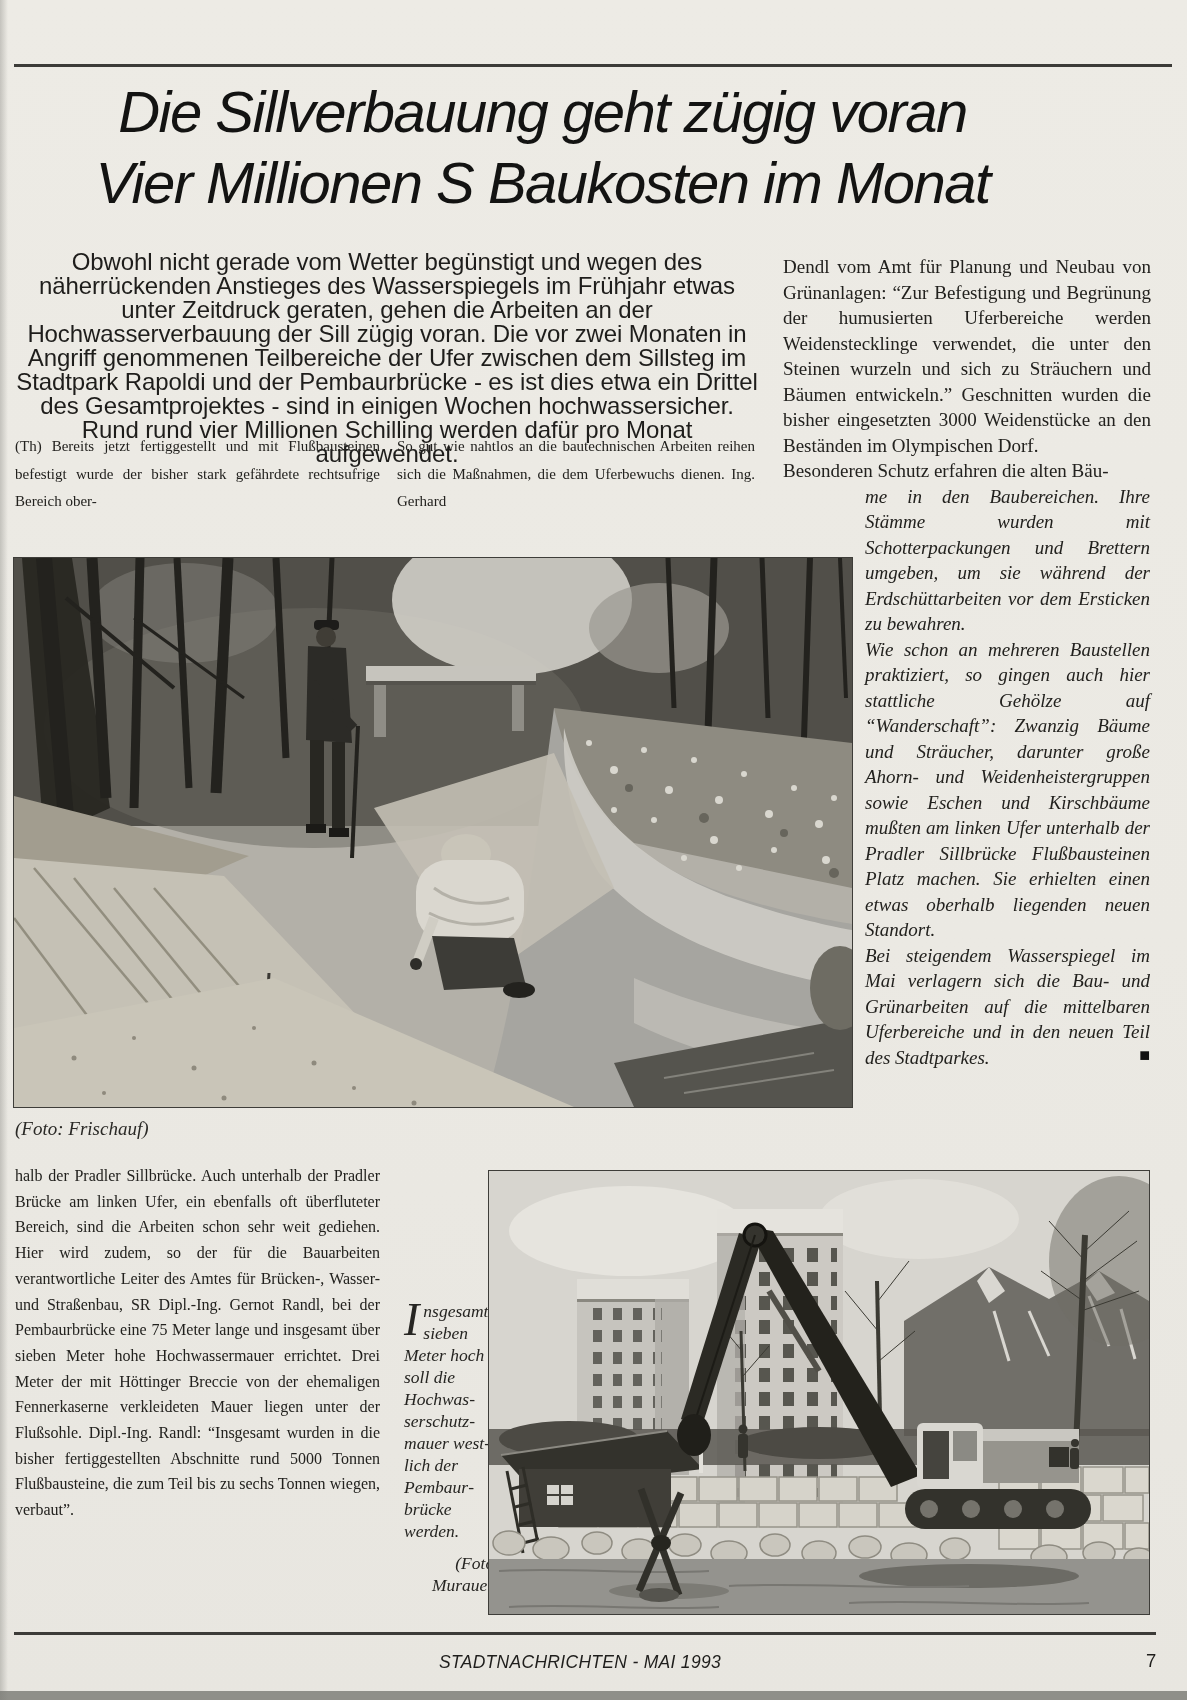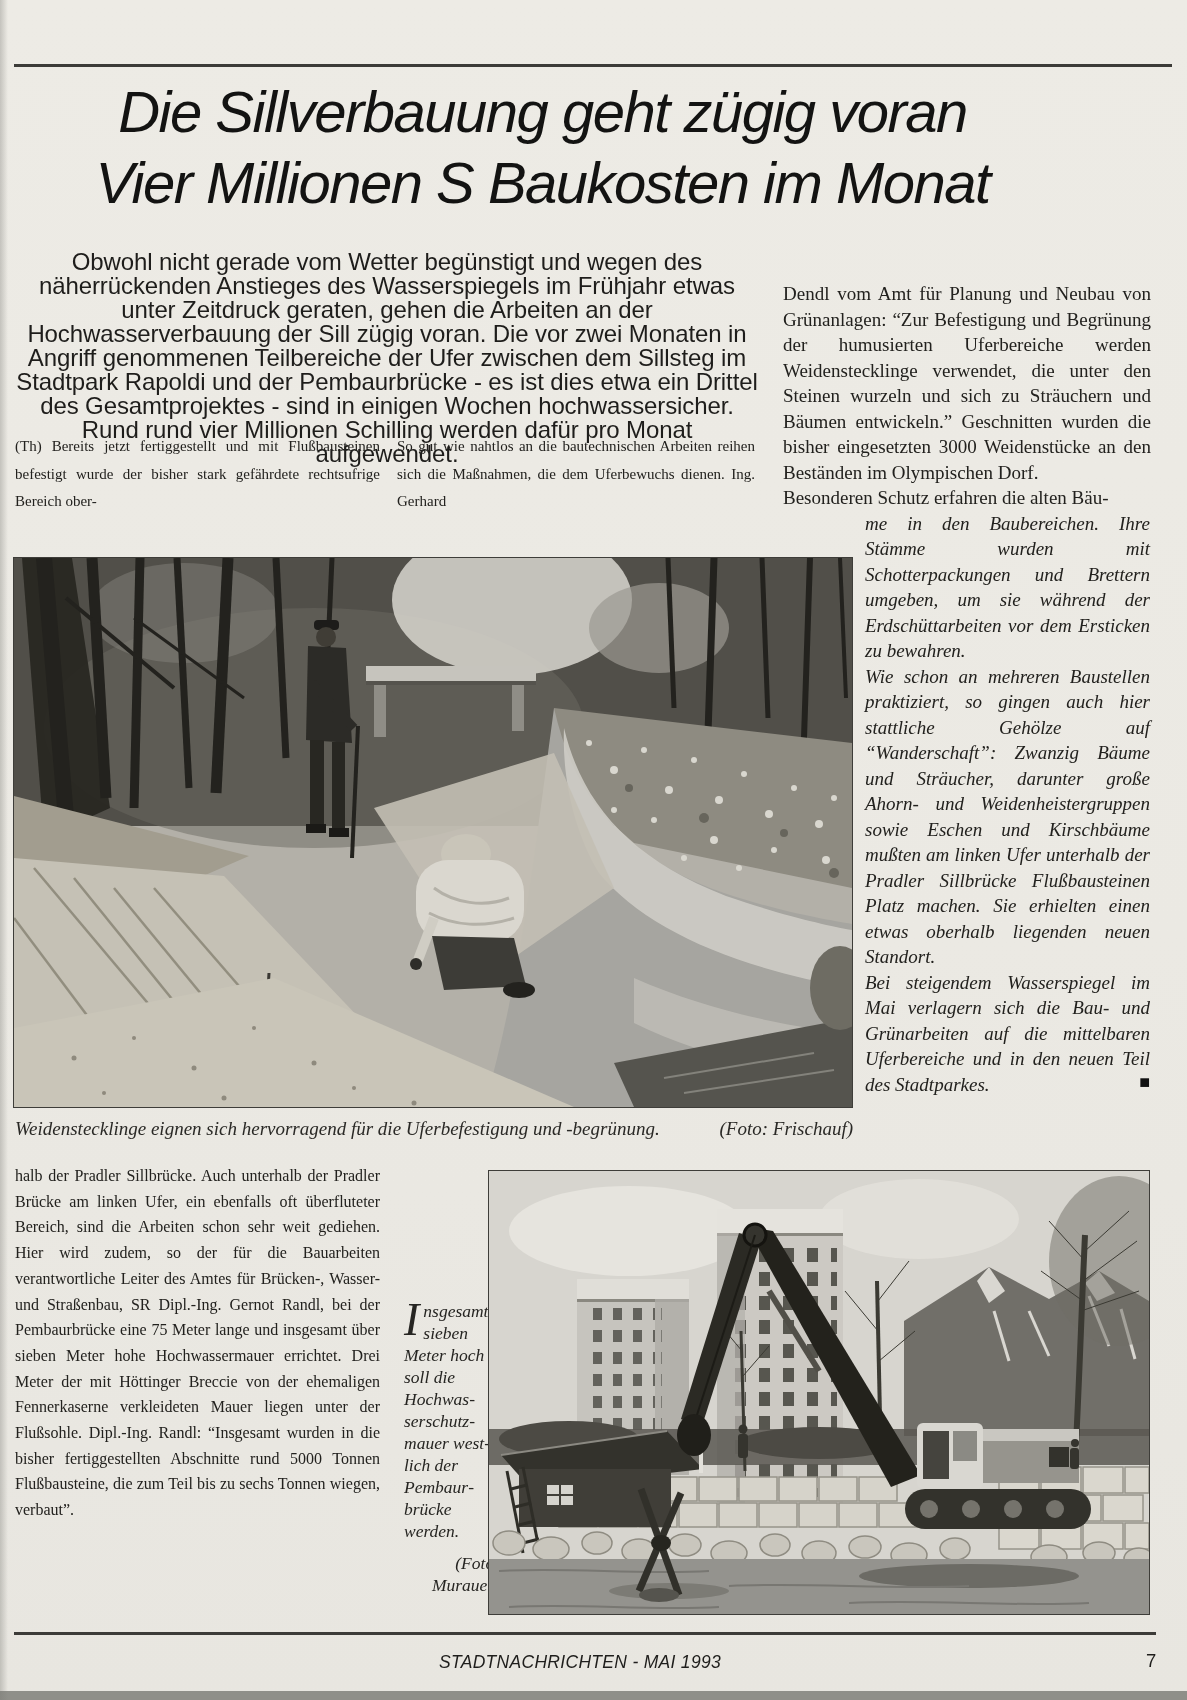--- a/index.html
+++ b/index.html
@@ -14,21 +14,21 @@
     font-family:"Liberation Sans", sans-serif; color:#131312;
     font-size:58px; line-height:71px; letter-spacing:-1.5px; text-align:center;
     font-weight:400; white-space:nowrap;font-style:italic;
   }
   .intro {
     font-family:"Liberation Sans", sans-serif; font-size:24px; line-height:24px;
     text-align:center; color:#1e1d1b; letter-spacing:-0.1px;
   }
   .serif-col { font-size:15px; line-height:27.5px; text-align:justify; }
   .serif-col p, .right-col p { margin:0; }
-  .right-col { font-size:19px; line-height:25.5px; text-align:justify;margin-top:27px; }
+  .right-col { font-size:19px; line-height:25.5px; text-align:justify; }
   .lead-line { white-space:nowrap; text-align:left; }
   .narrow { margin-left:82px; width:285px;font-style:italic; }
   .last-para { position:relative; }
   .end-mark { position:absolute; right:0; bottom:2px; font-size:18px; color:#111; }
   .photo-frame { border:1.5px solid #3e3d39; background:#b5b2aa; box-sizing:content-box; }
   .caption-row { display:flex; justify-content:space-between; font-style:italic; font-size:19px; color:#2a2926; }
   .bottom-col { font-size:16px; line-height:25.7px; text-align:justify; }
   .side-caption { font-style:italic; font-size:17.5px; line-height:22px; color:#262522; }
   .dropcap { float:left; font-size:46px; line-height:38px; font-style:italic; margin:1px 4px 0 0; }
   .credit-line { margin:10px 0 0 0;text-align:right; }
@@ -196,21 +196,20 @@
       <g>
         <polygon points="600,505 838,460 838,549 620,549" fill="#55544e"></polygon>
         <ellipse cx="826" cy="430" rx="30" ry="42" fill="#6e6c63"></ellipse>
         <path d="M650,520 L800,495" stroke="#83827b" stroke-width="2"></path>
         <path d="M670,535 L820,512" stroke="#83827b" stroke-width="2"></path>
       </g>
     </svg>
   </div>
 
   <div class="abs caption-row" style="left:15px; top:1118px; width:838px;">
-    <span>Weidenstecklinge eignen sich hervorragend für die Uferbefestigung und -begrünung.</span>
     <span>(Foto: Frischauf)</span>
   </div>
 
   <div class="abs bottom-col" style="left:15px; top:1163px; width:365px;">halb der Pradler Sillbrücke. Auch unterhalb der Pradler Brücke am linken Ufer, ein ebenfalls oft überfluteter Bereich, sind die Arbeiten schon sehr weit gediehen. Hier wird zudem, so der für die Bauarbeiten verantwortliche Leiter des Amtes für Brücken-, Wasser- und Straßenbau, SR Dipl.-Ing. Gernot Randl, bei der Pembaurbrücke eine 75 Meter lange und insgesamt über sieben Meter hohe Hochwassermauer errichtet. Drei Meter der mit Höttinger Breccie von der ehemaligen Fennerkaserne verkleideten Mauer liegen unter der Flußsohle. Dipl.-Ing. Randl: “Insgesamt wurden in die bisher fertiggestellten Abschnitte rund 5000 Tonnen Flußbausteine, die zum Teil bis zu sechs Tonnen wiegen, verbaut”.</div>
 
   <div class="abs side-caption" style="left:404px; top:1300px; width:96px;">
     <span class="dropcap">I</span>
     <span>nsgesamt sieben Meter hoch soll die Hochwas­serschutz­mauer west­lich der Pembaur­brücke werden.</span>
     <p class="credit-line">(Foto: Murauer)</p>
   </div>

